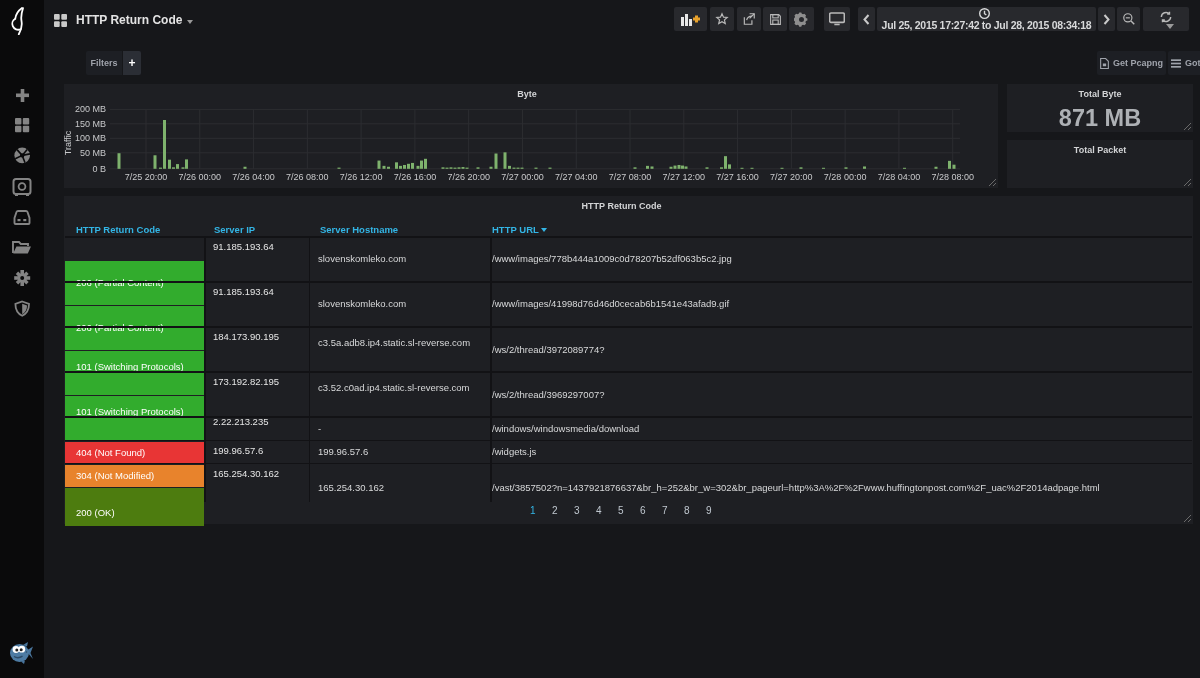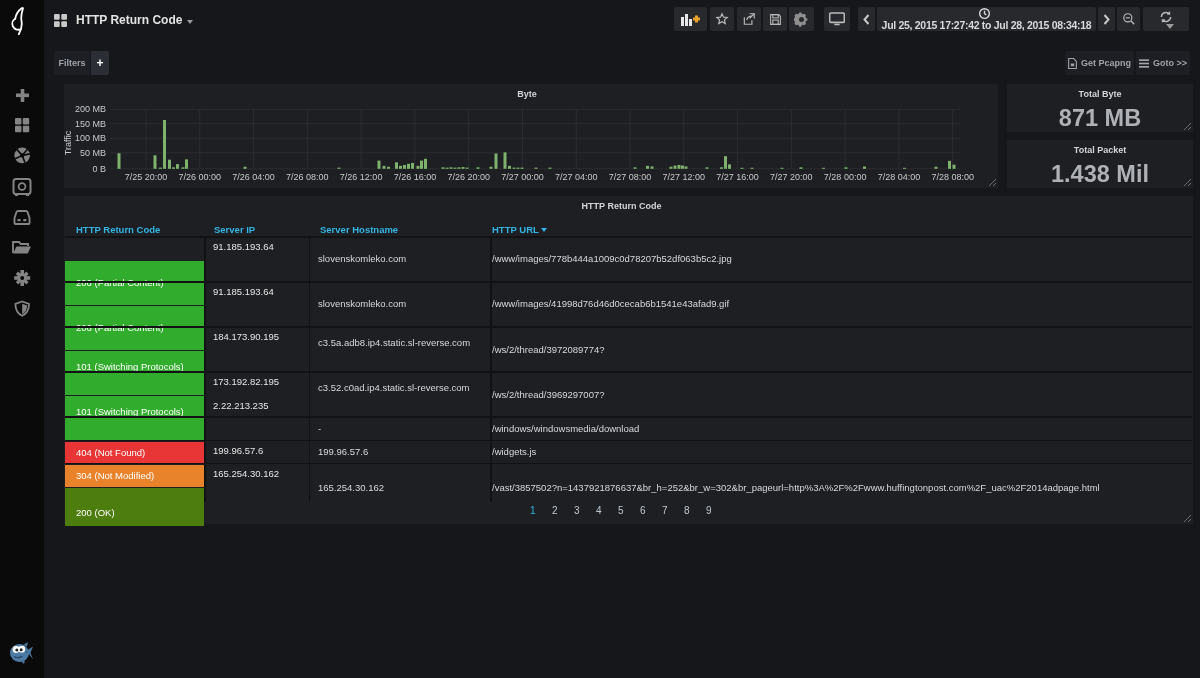--- a/index.html
+++ b/index.html
@@ -6,21 +6,21 @@
 html,body { width:1200px; height:678px; background:#16171a; font-family:"Liberation Sans", sans-serif; overflow:hidden; position:relative; }
 .abs { position:absolute; }
 
 #sidebar { left:0; top:0; width:44px; height:678px; background:#0a0a0b; z-index:5; }
 .sicon { position:absolute; left:0; width:44px; text-align:center; color:#848484; z-index:6; }
 
 #navbar { left:44px; top:0; width:1156px; height:38px; background:#16171a; }
 .navbtn { position:absolute; top:7px; height:24px; background:#28292d; border-radius:2px; display:flex; align-items:center; justify-content:center;flex-direction:column; }
 .title { position:absolute; left:76px; top:13px; color:#e3e3e3; font-size:12px; font-weight:bold; letter-spacing:0px; }
 
-.chip { position:absolute; border-radius:2px; font-size:9px; color:#9fa3ab; display:flex; align-items:center; justify-content:center; font-weight:bold; }
+.chip { position:absolute; border-radius:2px; font-size:9px; color:#9fa3ab; display:flex; align-items:center; justify-content:center; font-weight:bold;margin-left:32px; }
 
 .panel { position:absolute; background:#1e1f23; }
 .ptitle { position:absolute; top:5px; left:0; right:0; text-align:center; color:#d3d4d6; font-size:9px; font-weight:bold; }
 .bigval { position:absolute; left:0; right:0; text-align:center; color:#aeb1b5; font-weight:bold; font-size:23.5px; line-height:20px; }
 
 .th { position:absolute; color:#33b5e5; font-size:9.5px; font-weight:bold; }
 .cellcode { position:absolute; left:65px; width:139px; color:#fff; font-size:9.5px;margin-top:24px; }
 .ip { position:absolute; left:213px; color:#e6e6e6; font-size:9.5px; }
 .host { position:absolute; left:318px; color:#d8d9da; font-size:9.5px; }
 .url { position:absolute; left:492px; color:#d8d9da; font-size:9.5px; }
@@ -342,21 +342,20 @@
       <rect x="888.5" y="80.684" width="3" height="4.116" fill="#7eb26d"></rect>
     </svg>
 </div>
 
 <div class="panel" style="left:1007px;top:84px;width:186px;height:48px;">
   <div class="ptitle">Total Byte</div>
   <div class="bigval" style="top:24px;">871 MB</div>
 </div>
 <div class="panel" style="left:1007px;top:140px;width:186px;height:48px;">
   <div class="ptitle">Total Packet</div>
-  <div class="bigval" style="top:24px;">1.438 Mil</div>
 </div>
 
 <div class="panel" style="left:64px;top:196px;width:1129px;height:328px;">
   <div class="ptitle" style="left:-14px;">HTTP Return Code</div>
 </div>
 
 <div class="th" style="left:76px;top:224px;">HTTP Return Code</div>
 <div class="th" style="left:214px;top:224px;">Server IP</div>
 <div class="th" style="left:320px;top:224px;">Server Hostname</div>
 <div class="th" style="left:492px;top:224px;">HTTP URL <span style="display:inline-block;width:0;height:0;border-left:3.5px solid transparent;border-right:3.5px solid transparent;border-top:4px solid #33b5e5;vertical-align:middle;margin-bottom:1px;"></span></div>
@@ -381,21 +380,21 @@
     <div class="url" style="top:344px;">/ws/2/thread/3972089774?</div>
     <div class="cellcode" style="top:372px;height:44px;background:#32ac2d;">
       <span style="position:absolute;left:11px;top:10px;">101 (Switching Protocols)</span>
     </div>
     <div class="ip" style="top:376px;">173.192.82.195</div>
     <div class="host" style="top:382px;">c3.52.c0ad.ip4.static.sl-reverse.com</div>
     <div class="url" style="top:389px;">/ws/2/thread/3969297007?</div>
     <div class="cellcode" style="top:418px;height:22px;background:#e83535;">
       <span style="position:absolute;left:11px;top:5px;">404 (Not Found)</span>
     </div>
-    <div class="ip" style="top:400px;">2.22.213.235</div>
+    <div class="ip" style="top:416px;">2.22.213.235</div>
     <div class="host" style="top:423px;">-</div>
     <div class="url" style="top:423px;">/windows/windowsmedia/download</div>
     <div class="cellcode" style="top:441px;height:22px;background:#e8832c;">
       <span style="position:absolute;left:11px;top:5px;">304 (Not Modified)</span>
     </div>
     <div class="ip" style="top:445px;">199.96.57.6</div>
     <div class="host" style="top:446px;">199.96.57.6</div>
     <div class="url" style="top:446px;">/widgets.js</div>
     <div class="cellcode" style="top:464px;height:38px;background:#4d7c0f;">
       <span style="position:absolute;left:11px;top:19px;">200 (OK)</span>

